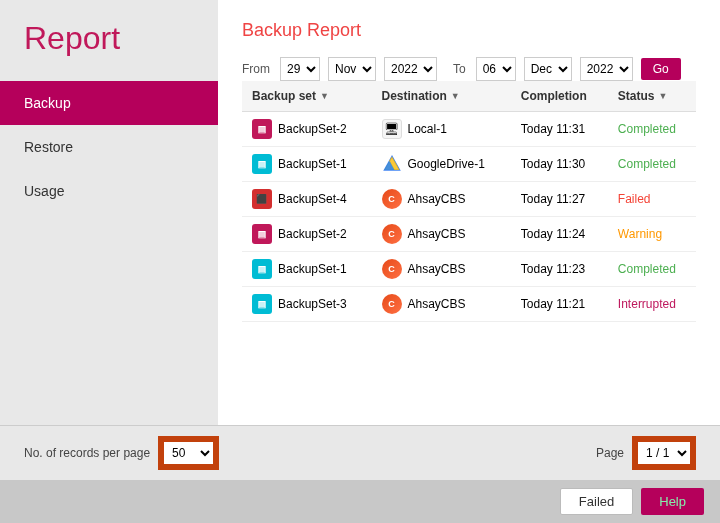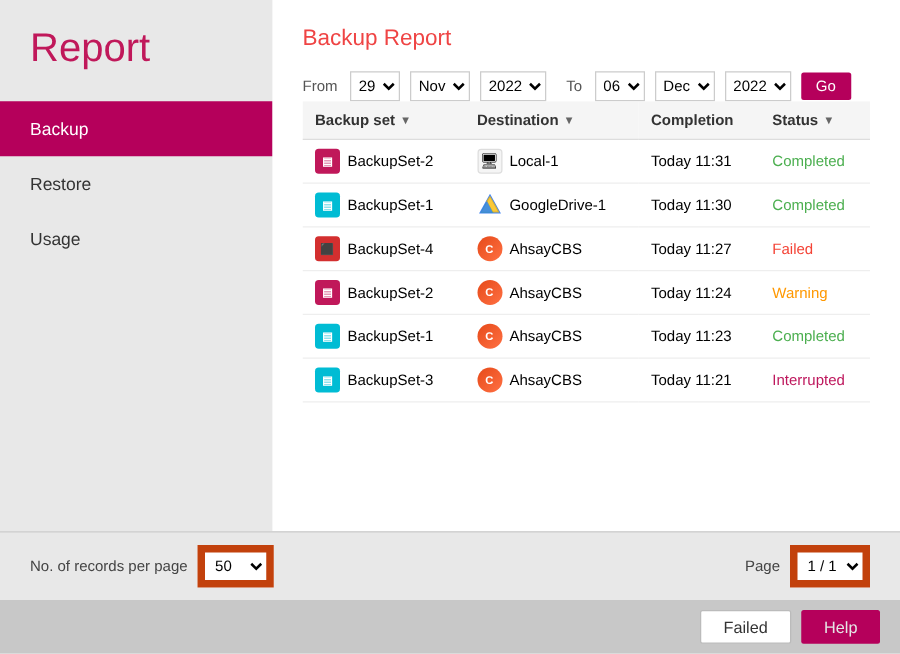--- a/index.html
+++ b/index.html
@@ -55,21 +55,21 @@
     
     .footer-bar { background: #e8e8e8; padding: 10px 24px; display: flex; align-items: flex-end; justify-content: space-between; border-top: 1px solid #ccc; }
     .records-section { display: flex; align-items: center; gap: 8px; font-size: 12px; color: #444; }
     .page-section { display: flex; align-items: center; gap: 8px; font-size: 12px; color: #444; }
     .records-select { border: 6px solid #c2410c; background: #fff; padding: 3px 4px; font-size: 12px; }
 
     
     .bottom-bar { background: #c8c8c8; padding: 8px 16px; display: flex; justify-content: flex-end; gap: 8px; }
     .btn-close, .btn-help { border: none; padding: 5px 18px; font-size: 13px; cursor: pointer; border-radius: 2px; }
     .btn-close { background: #fff; color: #333; border: 1px solid #bbb; }
-    .btn-help { background: #b5005b; color: #e5e5e5; }
+    .btn-help { background: #b5005b; color: #86efac; }
 
     
     .ahsay-icon { width: 20px; height: 20px; border-radius: 50%; background: linear-gradient(135deg, #e64a19, #ff7043); display: inline-flex; align-items: center; justify-content: center; color: #fff; font-size: 9px; font-weight: bold; flex-shrink: 0; }
   </style>
 </head>
 <body>
 
 <div class="app-container">
 
   <div class="sidebar">

